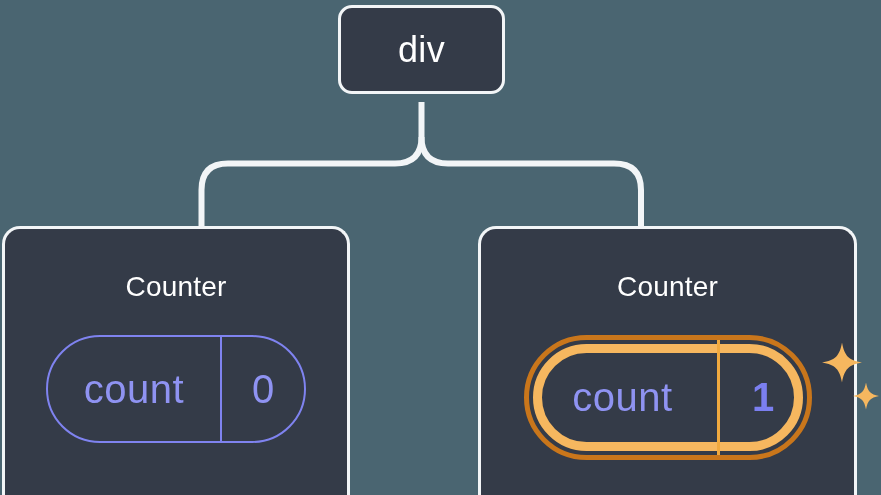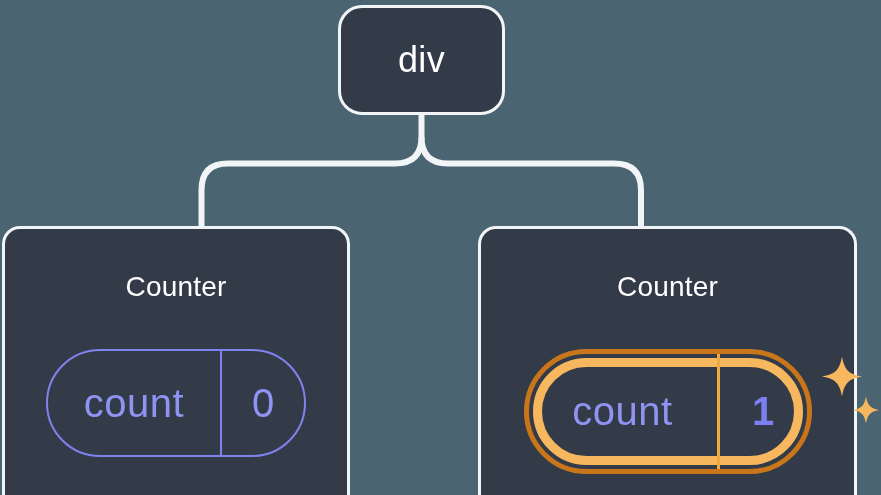--- a/index.html
+++ b/index.html
@@ -38,22 +38,22 @@
     border-radius: 18px;
     display: flex;
     flex-direction: column;
     align-items: center;
   }
 
   .node-root {
     left: 338px;
     top: 5px;
     width: 167px;
-    height: 110px;
-    border-radius: 24px;
+    height: 89px;
+    border-radius: 14px;
     justify-content: center;
   }
 
   .node-title-root {
     color: #ffffff;
     font-size: 36px;
     font-weight: 400;
     letter-spacing: 0.3px;
     line-height: 1;
   }
@@ -74,21 +74,21 @@
     color: #ffffff;
     font-size: 28px;
     font-weight: 400;
     letter-spacing: 0.2px;
     line-height: 1;
   }
 
   
   .pill-wrap {
     position: relative;
-    margin-top: 48px;
+    margin-top: 34px;
     display: flex;
     justify-content: center;
   }
 
   .pill {
     box-sizing: border-box;
     display: flex;
     align-items: stretch;
     border-radius: 999px;
     background: transparent;

